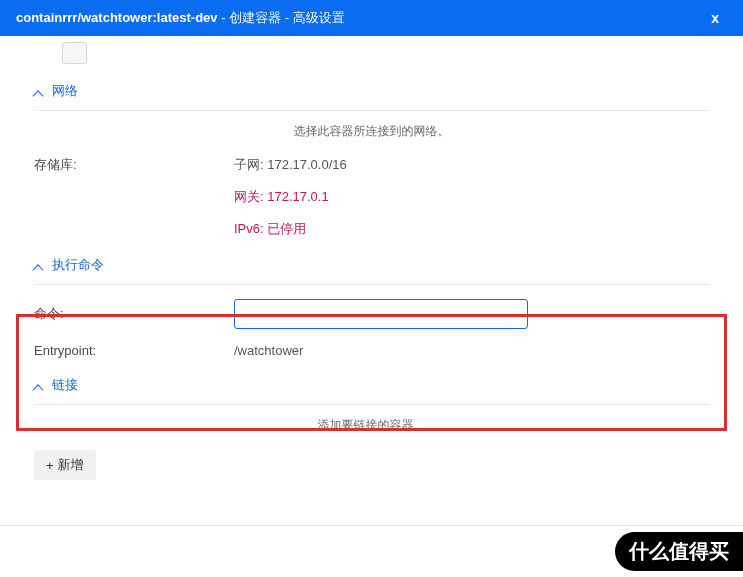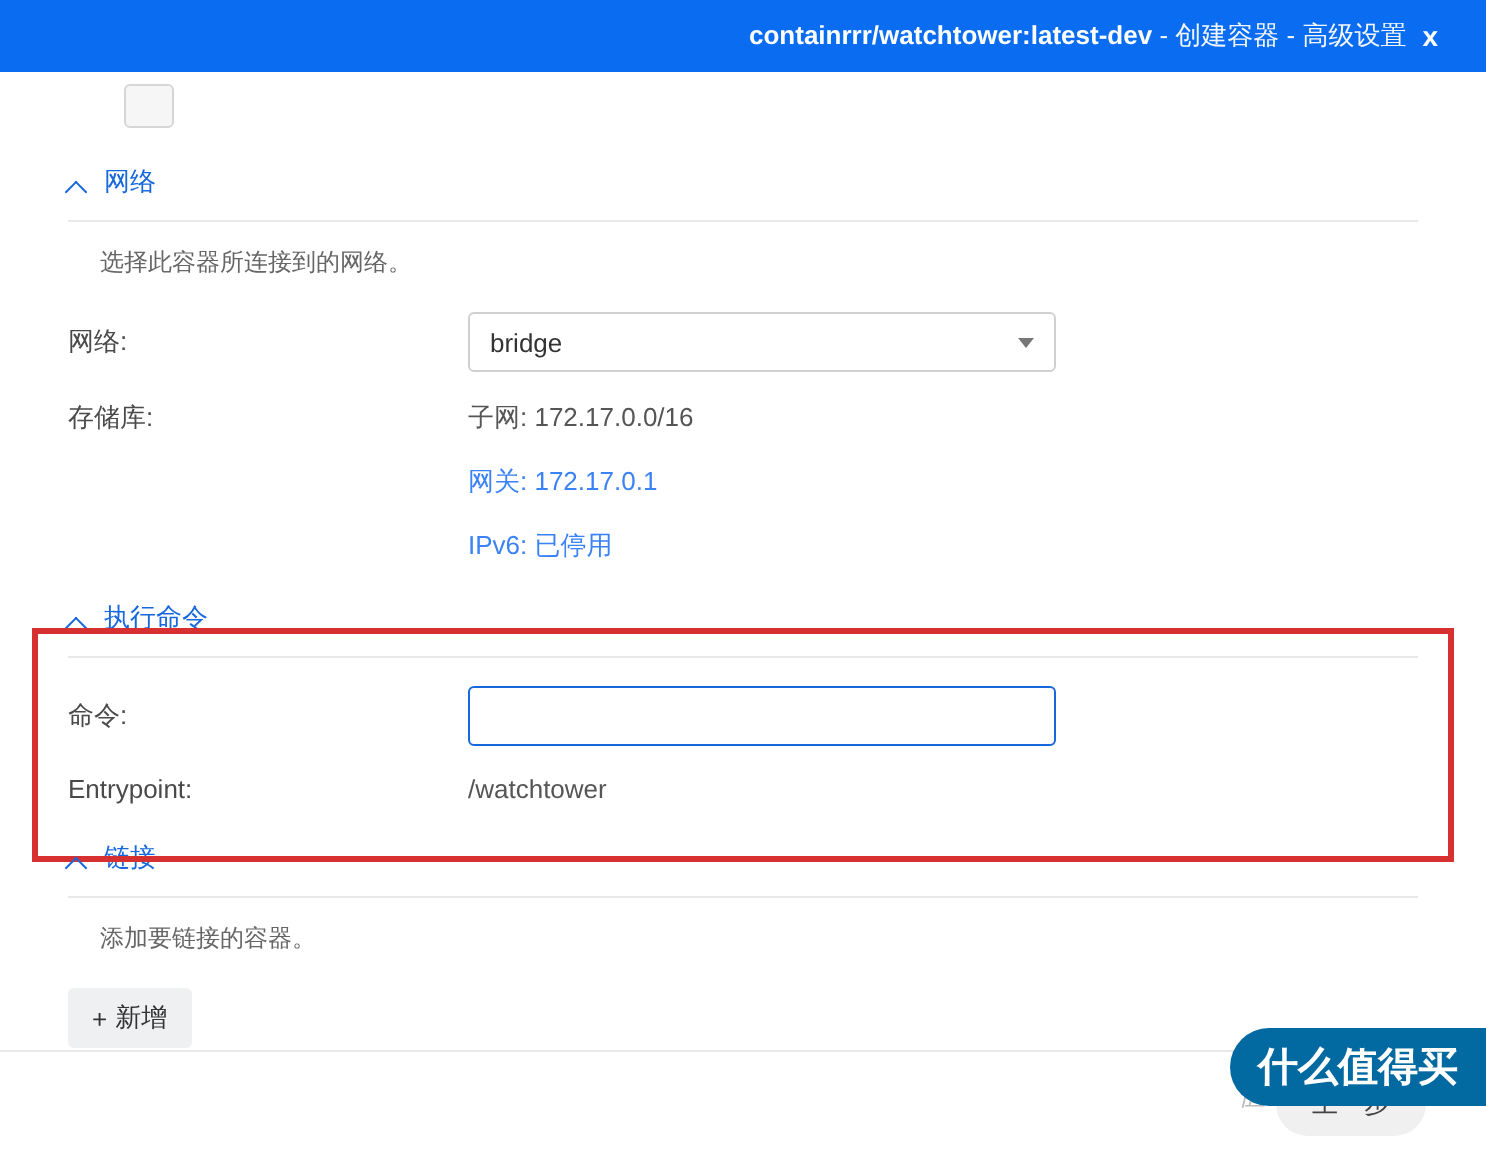--- a/index.html
+++ b/index.html
@@ -14,21 +14,21 @@
       position: relative;
     }
     .dialog-header {
       background: #0a6cf1;
       color: #fff;
       height: 36px;
       display: flex;
       align-items: center;
       padding: 0 16px;
       font-size: 13px;
-      justify-content: flex-end;
+      justify-content: space-between;
     }
     .dialog-title { font-weight: bold; }
     .dialog-breadcrumb { opacity: 0.95; }
     .close-btn {
       font-size: 14px;
       cursor: pointer;
       font-weight: bold;
       padding: 4px 8px;
     }
     .dialog-body {
@@ -62,37 +62,38 @@
       height: 8px;
       border-left: 1.5px solid #1668dc;
       border-top: 1.5px solid #1668dc;
       transform: rotate(45deg);
       margin-right: 10px;
       margin-top: 3px;
     }
     .section-desc {
       color: #666;
       font-size: 12px;
-      margin: 12px 0 16px 16px;
+      margin: 12px 0 16px 0;
+      text-align: center;
     }
     .form-row {
       display: flex;
       align-items: center;
       margin-bottom: 14px;
       font-size: 13px;
     }
     .form-label {
       width: 200px;
       color: #4a4a4a;
     }
     .form-value {
       color: #555;
       flex: 1;
     }
-    .indent-row { padding-left: 200px; margin-bottom: 14px; color: #3b82f6; font-size: 13px; }
+    .indent-row { padding-left: 200px; margin-bottom: 14px; color: #be185d; font-size: 13px; }
     .select-box {
       border: 1px solid #d0d0d0;
       border-radius: 3px;
       width: 294px;
       height: 30px;
       display: flex;
       align-items: center;
       padding: 0 10px;
       justify-content: space-between;
       cursor: pointer;
@@ -152,22 +153,22 @@
       border-radius: 16px;
       padding: 7px 18px;
       font-size: 13px;
       cursor: pointer;
       color: #444;
       margin-right: 10px;
     }
     .watermark {
       position: absolute;
       right: 0;
-      bottom: 24px;
-      background: #0369a1;
+      bottom: 6px;
+      background: #000000;
       color: #fff;
       font-size: 20px;
       font-weight: bold;
       padding: 6px 14px;
       border-radius: 20px 0 0 20px;
       display: flex;
       align-items: center;
       z-index: 10;
     }
     .watermark-sub {
@@ -195,27 +196,20 @@
   <div class="partial-btn">&nbsp;</div>
 
   
   <div class="section">
     <div class="section-header">
       <span class="chevron"></span>
       <span>网络</span>
     </div>
     <div class="section-desc">选择此容器所连接到的网络。</div>
     <div class="form-row">
-      <div class="form-label">网络:</div>
-      <div class="select-box">
-        <span>bridge</span>
-        <span class="select-caret"></span>
-      </div>
-    </div>
-    <div class="form-row">
       <div class="form-label">存储库:</div>
       <div class="form-value">子网: 172.17.0.0/16</div>
     </div>
     <div class="indent-row">网关: 172.17.0.1</div>
     <div class="indent-row">IPv6: 已停用</div>
   </div>
 
   
   <div class="section">
     <div class="section-header">

